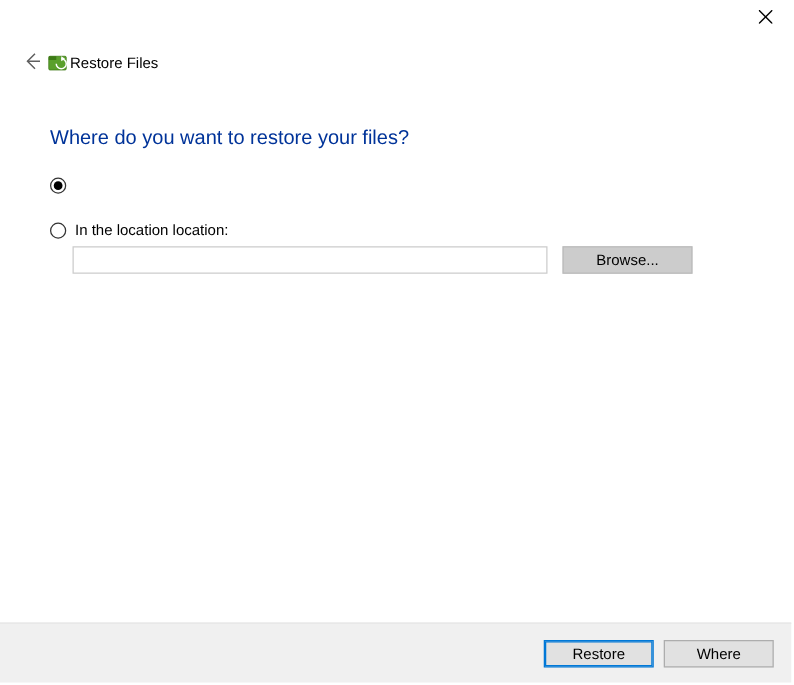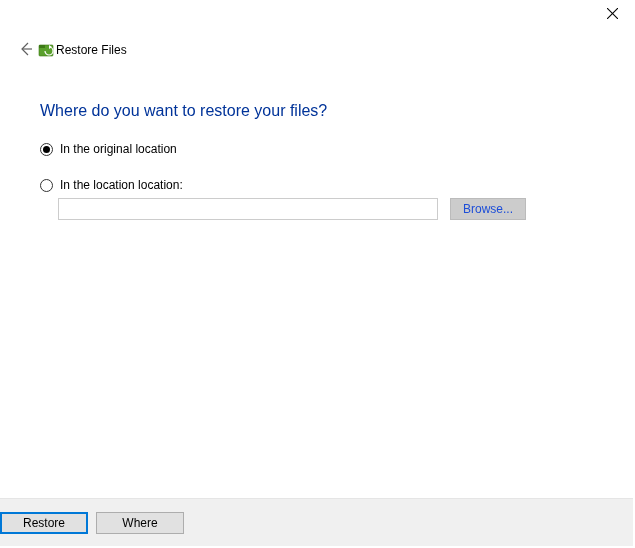--- a/index.html
+++ b/index.html
@@ -112,42 +112,43 @@
     width: 380px;
     height: 22px;
     border: 1px solid #ccc;
     background: #fff;
     box-sizing: border-box;
     font-family: inherit;
     font-size: 12px;
     padding: 0 4px;
   }
   .browse-btn {
-    width: 76px;
+    width: 104px;
     height: 22px;
     background: #ccc;
     border: 1px solid #bbb;
-    color: #1d4ed8;
+    color: #000000;
     font-family: inherit;
     font-size: 12px;
     cursor: default;
     padding: 0;
   }
 
   
   .footer {
     position: absolute;
     left: 0;
     right: 2px;
     bottom: 2px;
     height: 48px;
     background: #f0f0f0;
     border-top: 1px solid #e5e5e5;
     display: flex;
     align-items: center;
+    justify-content: flex-end;
     padding-right: 14px;
     gap: 8px;
     box-sizing: border-box;
   }
   .footer button {
     width: 88px;
     height: 22px;
     font-family: inherit;
     font-size: 12px;
     background: #e1e1e1;
@@ -192,21 +193,20 @@
     </svg>
   </div>
   <div class="header-title">Restore Files</div>
 </div>
 
 <div class="content">
   <div class="heading">Where do you want to restore your files?</div>
 
   <div class="radio-row">
     <div class="radio-circle selected"></div>
-    <span class="radio-label">In the original location</span>
   </div>
 
   <div class="radio-row" style="margin-bottom:6px;">
     <div class="radio-circle"></div>
     <span class="radio-label">In the location location:</span>
   </div>
 
   <div class="path-row">
     <input class="path-input" type="text" readonly="" value="" style="">
     <button class="browse-btn" disabled="">Browse...</button>

